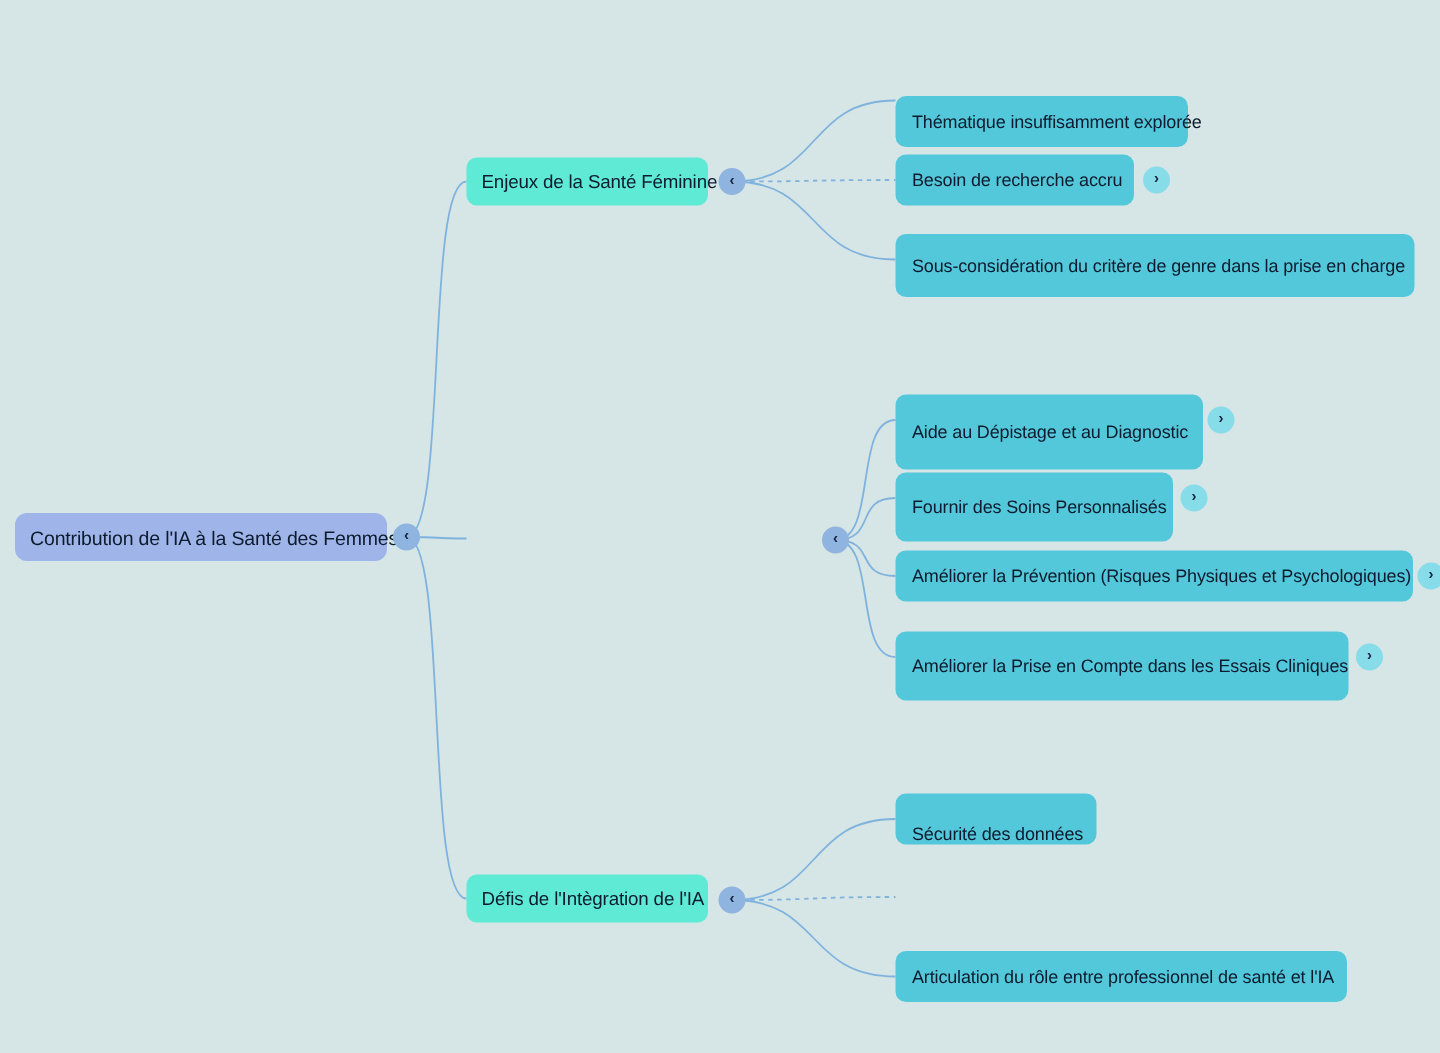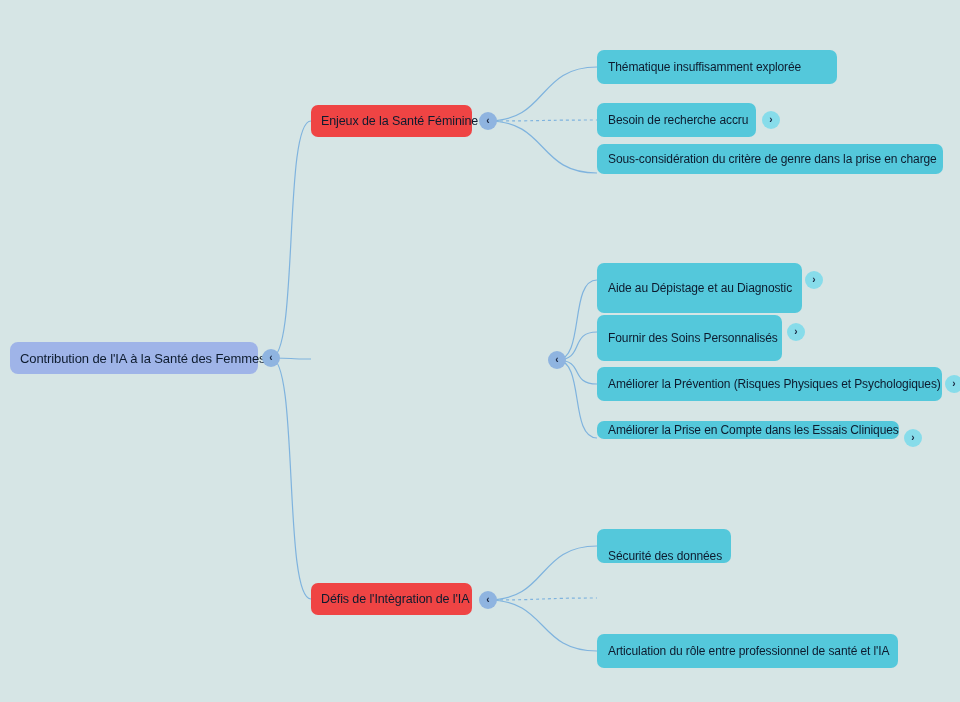--- a/index.html
+++ b/index.html
@@ -50,21 +50,21 @@
   
   .node.root {
     background: #9fb4e8;
     font-size: 13px;
     border-radius: 8px;
     padding: 0 10px;
     justify-content: center;
   }
   
   .node.branch {
-    background: #ef4444;
+    background: #5eead4;
     font-size: 12.5px;
     padding: 0 10px;
     justify-content: center;
   }
   
   .node.leaf {
     background: #54c8db;
     font-size: 12px;
     padding: 0 11px;
     justify-content: flex-start;
@@ -113,44 +113,44 @@
       <path d="M 488 600 C 547.95 600, 537.05 651, 597 651" fill="none" stroke="#7fb3de" stroke-width="1.2"></path>
     </svg>
 <div class="node root" style="left: 10px; top: 342px; width: 248px; height: 32px;">
       <span class="node-label">Contribution de l'IA à la Santé des Femmes</span>
     </div>
     <div class="toggle collapse" style="left: 262px; top: 349px;">‹</div>
     <div class="node branch" style="left: 311px; top: 105px; width: 161px; height: 32px;">
       <span class="node-label">Enjeux de la Santé Féminine</span>
     </div>
     <div class="toggle collapse" style="left: 479px; top: 112px;">‹</div>
-    <div class="node leaf" style="left: 597px; top: 50px; width: 240px; height: 34px;">
+    <div class="node leaf" style="left: 597px; top: 64px; width: 195px; height: 34px;">
       <span class="node-label" style="text-align: left;">Thématique insuffisamment explorée</span>
     </div>
     <div class="node leaf" style="left: 597px; top: 103px; width: 159px; height: 34px;">
       <span class="node-label" style="text-align: left;">Besoin de recherche accru</span>
     </div>
     <div class="toggle expand" style="left: 762px; top: 111px;">›</div>
-    <div class="node leaf" style="left: 597px; top: 144px; width: 346px; height: 30px;">
+    <div class="node leaf" style="left: 597px; top: 156px; width: 346px; height: 42px;">
       <span class="node-label" style="text-align: left;">Sous-considération du critère de genre dans la prise en charge</span>
     </div>
     <div class="toggle collapse" style="left: 548px; top: 351px;">‹</div>
     <div class="node leaf" style="left: 597px; top: 263px; width: 205px; height: 50px;">
       <span class="node-label" style="text-align: left;">Aide au Dépistage et au Diagnostic</span>
     </div>
     <div class="toggle expand" style="left: 805px; top: 271px;">›</div>
     <div class="node leaf" style="left: 597px; top: 315px; width: 185px; height: 46px;">
       <span class="node-label" style="text-align: left;">Fournir des Soins Personnalisés</span>
     </div>
     <div class="toggle expand" style="left: 787px; top: 323px;">›</div>
     <div class="node leaf" style="left: 597px; top: 367px; width: 345px; height: 34px;">
       <span class="node-label" style="text-align: left;">Améliorer la Prévention (Risques Physiques et Psychologiques)</span>
     </div>
     <div class="toggle expand" style="left: 945px; top: 375px;">›</div>
-    <div class="node leaf" style="left: 597px; top: 421px; width: 302px; height: 18px;">
+    <div class="node leaf" style="left: 597px; top: 421px; width: 302px; height: 46px;">
       <span class="node-label" style="text-align: left;">Améliorer la Prise en Compte dans les Essais Cliniques</span>
     </div>
     <div class="toggle expand" style="left: 904px; top: 429px;">›</div>
     <div class="node branch" style="left: 311px; top: 583px; width: 161px; height: 32px;">
       <span class="node-label">Défis de l'Intègration de l'IA</span>
     </div>
     <div class="toggle collapse" style="left: 479px; top: 591px;">‹</div>
     <div class="node leaf" style="left: 597px; top: 529px; width: 134px; height: 34px; align-items: flex-end;">
       <span class="node-label" style="text-align: left;">Sécurité des données</span>
     </div>

